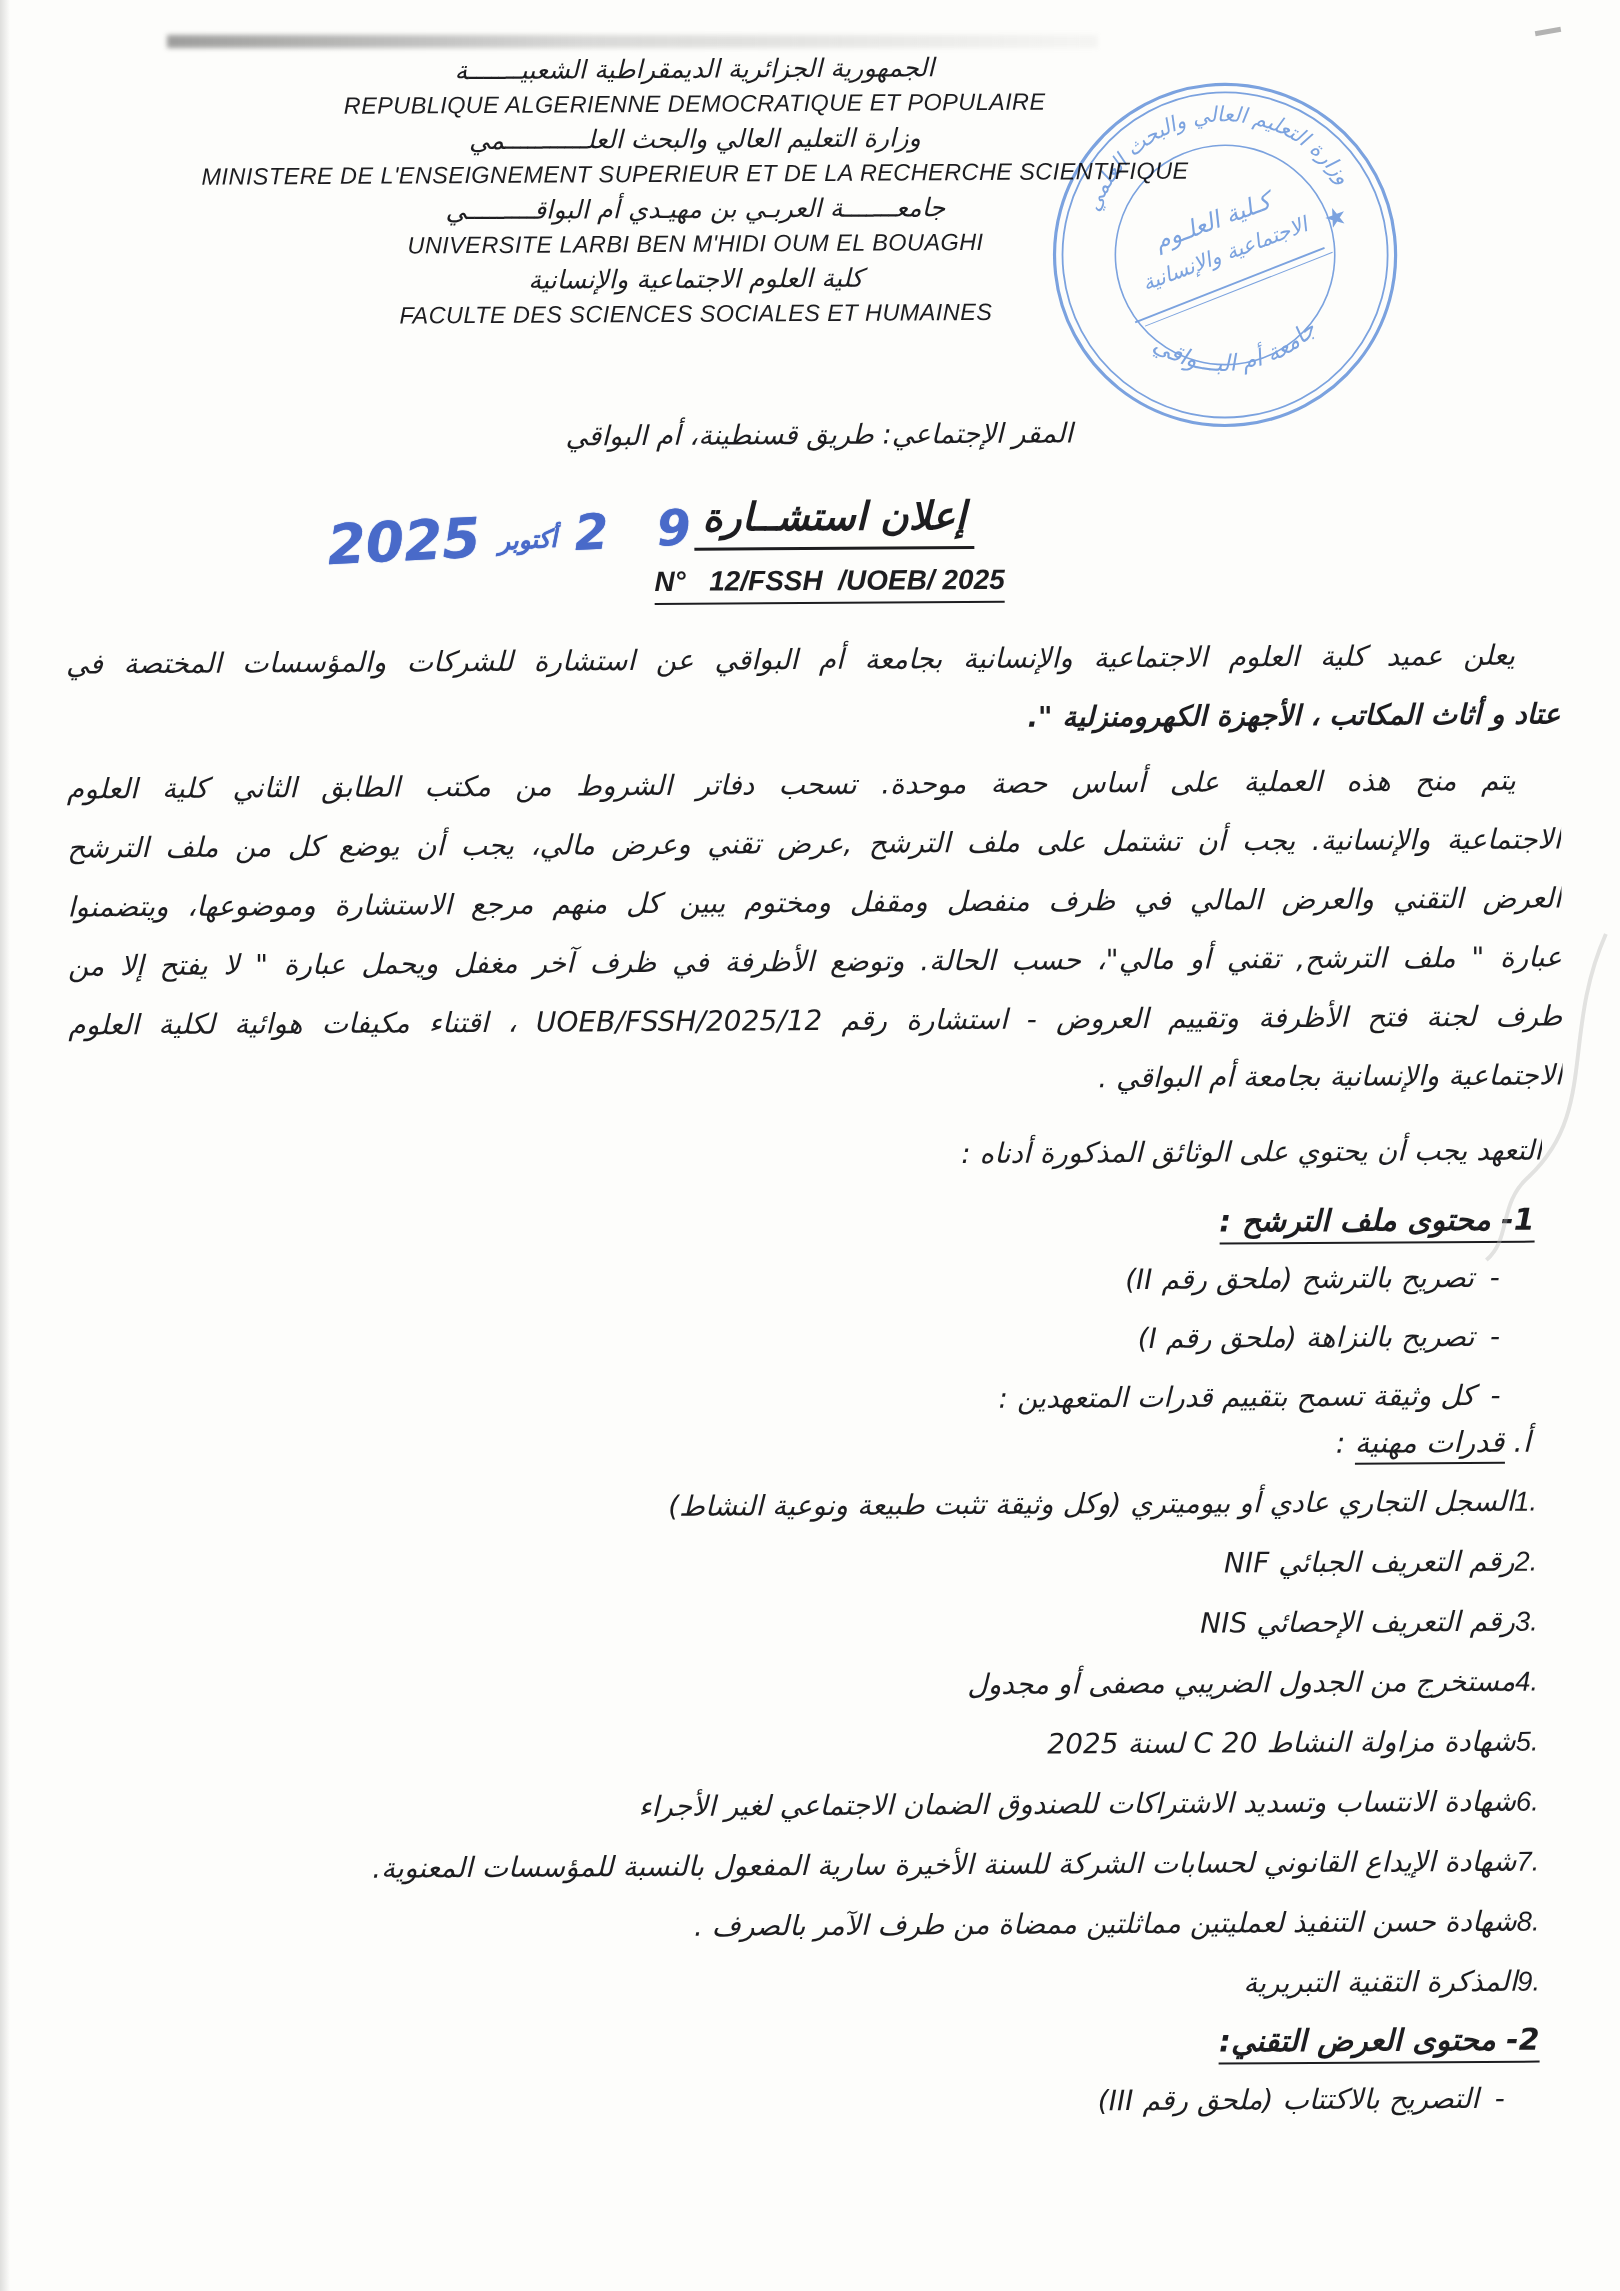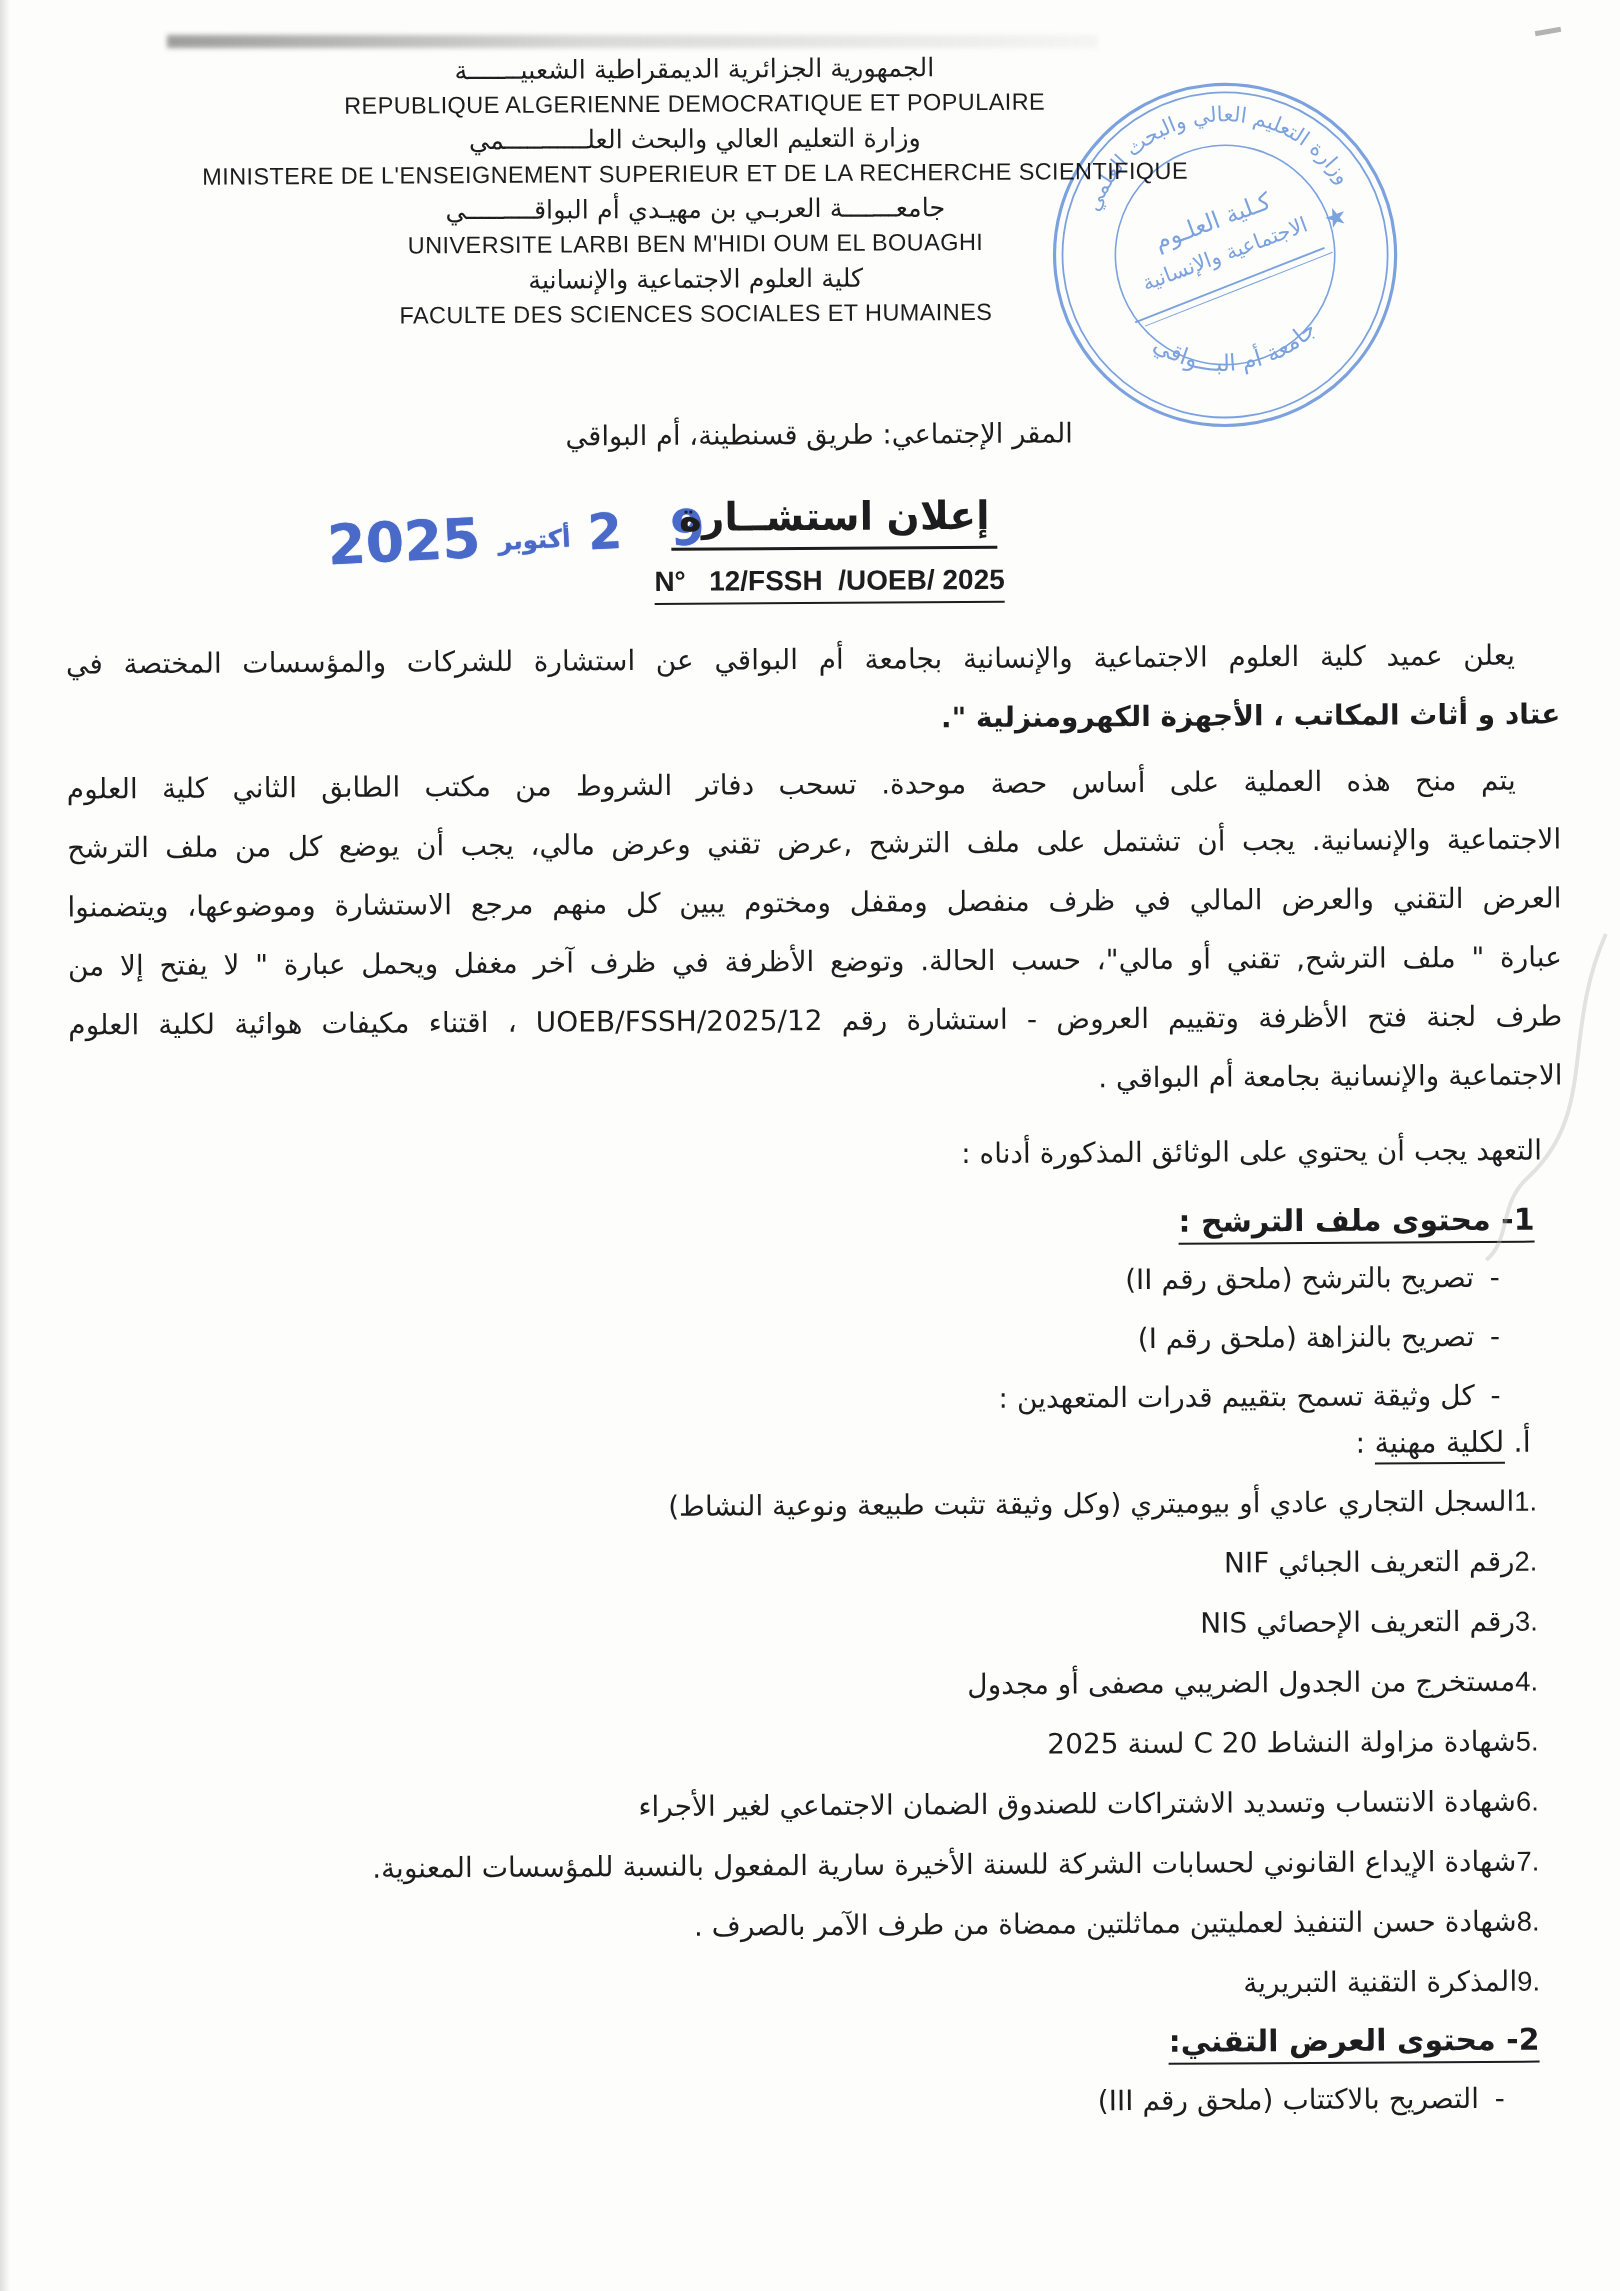--- a/index.html
+++ b/index.html
@@ -1,19 +1,20 @@
 <!DOCTYPE html>
 <html lang="ar"><head>
 <meta charset="utf-8">
 <style>
   html,body{margin:0;padding:0;background:#777;}
   .page{
     position:relative;width:1620px;height:2292px;margin:0 auto;
     background:#fdfdfb;color:#1d1d20;direction:rtl;overflow:hidden;
     font-family:"DejaVu Sans",sans-serif;
+    font-style:italic;
   }
   .tilt{position:absolute;inset:0;transform:rotate(-0.35deg);}
   
   .hdr{position:absolute;top:51px;left:113px;width:1176px;text-align:center;}
   .hdr div{line-height:35px;}
   .hdr .ar{font-size:25.5px;}
   .hdr .fr{font-size:23.5px;font-family:"Liberation Sans",sans-serif;letter-spacing:0.4px;}
   .addr{position:absolute;top:410px;left:412px;width:823px;text-align:center;
         font-size:27.4px;line-height:49px;}
   
@@ -128,21 +129,21 @@
         <span>تصريح بالنزاهة (ملحق رقم I)</span>
       </div>
       <div class="ditem">
         <span>-</span>
         <span>كل وثيقة تسمح بتقييم قدرات المتعهدين :</span>
       </div>
     </div>
 
     <div class="bl suba" style="top:1417px;right:91px">
       <span>أ.</span>
-      <span class="u">لكلية مهنية</span>
+      <span class="u">قدرات مهنية</span>
       <span>:</span>
     </div>
 
     <div class="bl" style="top:1476px;right:63px">
       <div class="nrow">
         <span class="num">1.</span>
         <span>السجل التجاري عادي أو بيوميتري (وكل وثيقة تثبت طبيعة ونوعية النشاط)</span>
       </div>
       <div class="nrow">
         <span class="num">2.</span>

